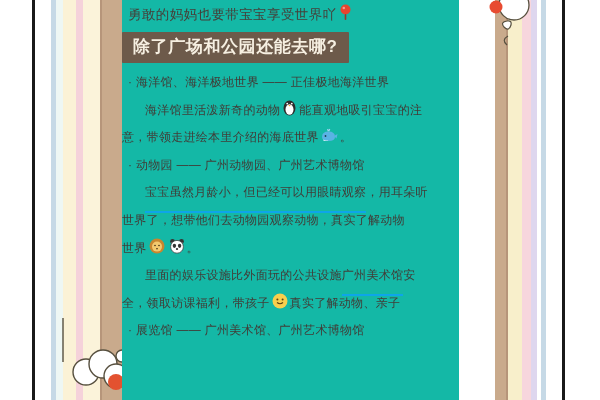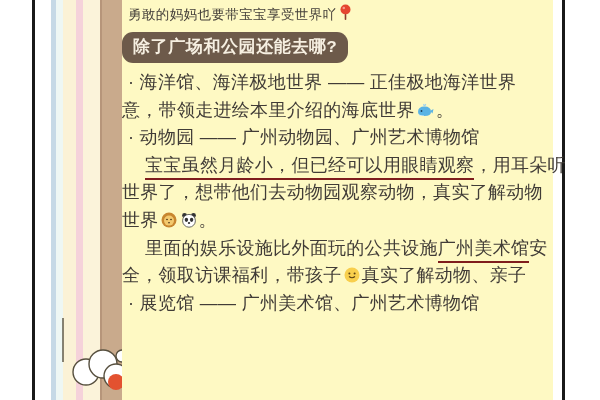--- a/index.html
+++ b/index.html
@@ -25,32 +25,32 @@
     background:linear-gradient(to right,
       #c9aa8c 0,#c9aa8c 11px,
       #b6957a 11px,#b6957a 13px,
       #f8efcb 13px,#f8efcb 27px,
       #f7d6dd 27px,#f7d6dd 36px,
       #ded6ee 36px,#ded6ee 42px,
       #ffffff 42px,#ffffff 46px,
       #c6d9e6 46px,#c6d9e6 51px,
       #ffffff 51px,#ffffff 67px);}
   
-  .card{position:absolute;left:122px;top:0;width:431px;height:400px;background:#fef9c3;}
+  .card{position:absolute;left:122px;top:0;width:337px;height:400px;background:#14b8a6;}
   .intro{margin:4px 0 0 6px;font-size:13.5px;color:#45403a;letter-spacing:0.4px;white-space:nowrap;}
   .hdr{display:inline-block;margin:8px 0 0 0;background:#6d5a4a;color:#f6efe1;
        font-size:17px;font-weight:bold;padding:3px 11px 5px 11px;letter-spacing:0.6px;
-       border-radius:11px;white-space:nowrap;font-family:Liberation Mono, monospace;}
+       border-radius:1px;white-space:nowrap;}
   .lines{margin-top:6px;}
-  .ln{height:27.6px;line-height:27.6px;font-size:18px;color:#413c37;
+  .ln{height:27.6px;line-height:27.6px;font-size:12px;color:#413c37;
       letter-spacing:0.3px;white-space:nowrap;}
   .ln.bullet{padding-left:6px;}
   .ln.first{padding-left:23px;}
   .ln.wrap{}
-  .u{border-bottom:2px solid #7f1d1d;padding-bottom:3px;}
+  .u{border-bottom:2px solid #0ea5e9;padding-bottom:12px;}
   .emoji-icon{display:inline-block;vertical-align:-2px;margin:0 2px;}
   .doodle{position:absolute;}
   .doodle.tr{left:486px;top:0;}
   .doodle.bl{left:46px;top:314px;}
 </style>
 </head>
 <body>
 
 <div class="stage">
 
@@ -81,20 +81,27 @@
           <circle cx="4.8" cy="4" r="1.3" fill="#f59a8c"></circle>
           <rect x="5.7" y="10" width="1.6" height="6" rx="0.8" fill="#8d3b2c"></rect>
         </svg></div>
 
     <div class="hdr">除了广场和公园还能去哪?</div>
 
     <div class="lines">
 
       <div class="ln bullet"><span>· 海洋馆、海洋极地世界 —— 正佳极地海洋世界</span></div>
 
+      <div class="ln first"><span>海洋馆里活泼新奇的动物</span><svg class="emoji-icon" width="15" height="17" viewBox="0 0 15 17">
+            <ellipse cx="7.5" cy="9" rx="6" ry="7.5" fill="#2b2b2b"></ellipse>
+            <ellipse cx="7.5" cy="10.5" rx="4" ry="5.2" fill="#ffffff"></ellipse>
+            <circle cx="5.2" cy="4.6" r="0.9" fill="#ffffff"></circle>
+            <circle cx="9.8" cy="4.6" r="0.9" fill="#ffffff"></circle>
+            <polygon points="6.3,6 8.7,6 7.5,7.6" fill="#f0a030"></polygon>
+          </svg><span>能直观地吸引宝宝的注</span></div>
 
       <div class="ln wrap"><span>意，带领走进绘本里介绍的海底世界</span><svg class="emoji-icon" width="17" height="15" viewBox="0 0 17 15">
             <path d="M1 9 Q1 3.5 7.5 3.5 Q14 3.5 14 9 Q14 13 7.5 13 Q1 13 1 9 Z" fill="#5ab3e4"></path>
             <path d="M13 8 L16.5 6 L15.5 10.5 Z" fill="#5ab3e4"></path>
             <circle cx="4.5" cy="8" r="0.9" fill="#1d3c57"></circle>
             <path d="M2.2 11.4 Q4.5 12.8 7 12.4 L7 13 L2.6 13 Z" fill="#cfeaf8"></path>
             <path d="M7.3 3.2 L6.6 1 M7.7 3.2 L8.8 1" stroke="#9fd4f0" stroke-width="1.2" fill="none"></path>
           </svg><span>。</span></div>
 
       <div class="ln bullet"><span>· 动物园 —— 广州动物园、广州艺术博物馆</span></div>

